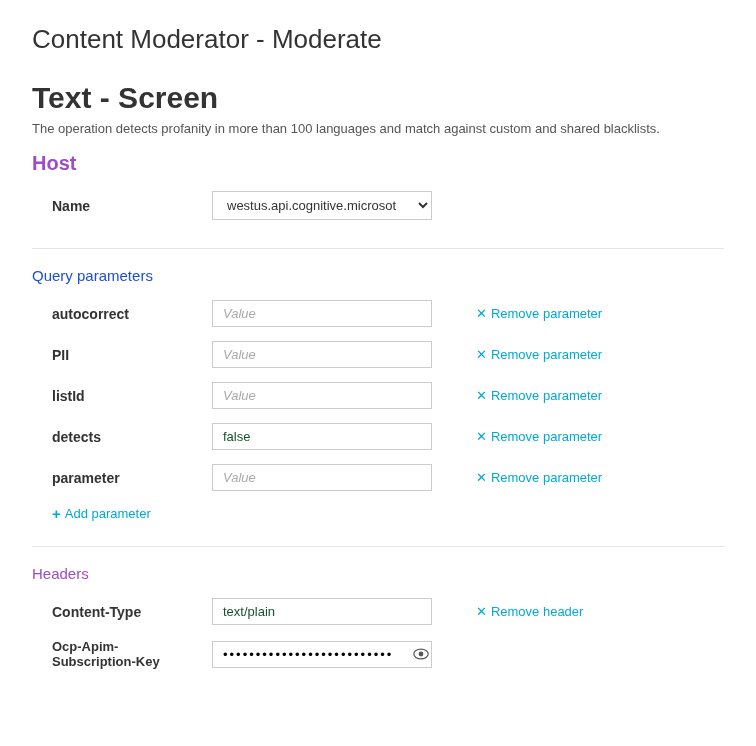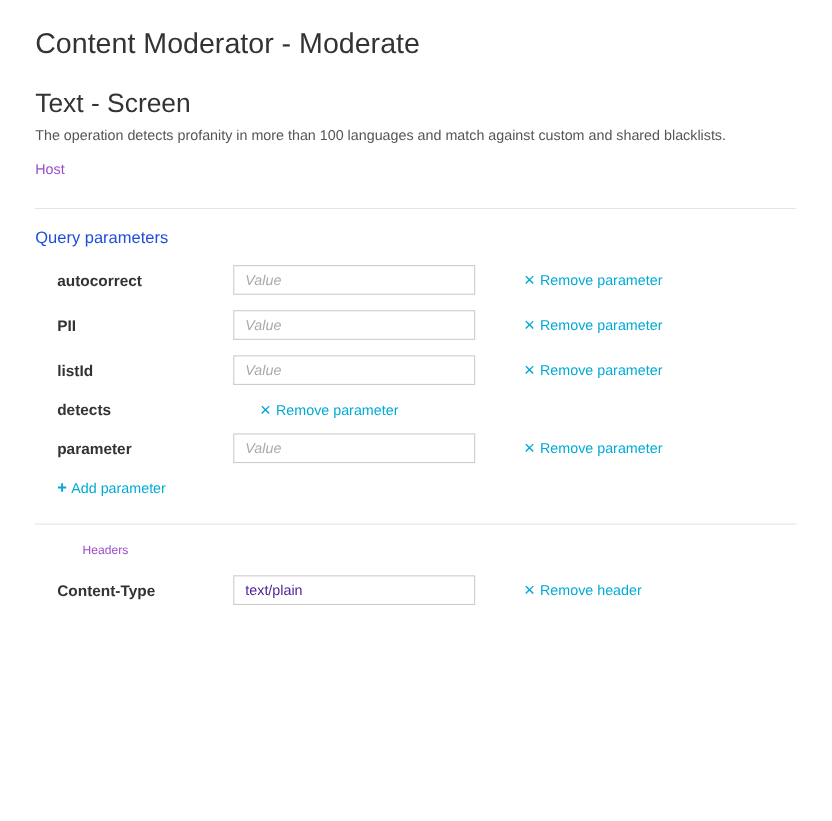--- a/index.html
+++ b/index.html
@@ -12,34 +12,34 @@
       width: 756px;
       min-height: 746px;
     }
     h1.page-title {
       font-size: 26px;
       font-weight: 300;
       color: #333;
       margin-bottom: 26px;
     }
     h2.section-title {
-      font-size: 24px;
-      font-weight: 400;
+      font-size: 30px;
+      font-weight: 700;
       color: #333;
       margin-bottom: 6px;
     }
     .description {
       font-size: 13px;
       color: #555;
       margin-bottom: 16px;
     }
     .section-label {
-      font-size: 13px;
+      font-size: 20px;
       color: #9b4dca;
-      font-weight: 400;
+      font-weight: 700;
       margin-bottom: 16px;
     }
     .host-section {
       margin-bottom: 28px;
     }
     .form-row {
       display: flex;
       align-items: center;
       margin-bottom: 12px;
       padding-left: 20px;
@@ -83,21 +83,21 @@
       font-weight: 600;
       font-size: 14px;
       color: #333;
       flex-shrink: 0;
     }
     .param-input {
       width: 220px;
       border: 1px solid #ccc;
       padding: 5px 10px;
       font-size: 13px;
-      color: #4c1d95;
+      color: #14532d;
       background: #fff;
       outline: none;
     }
     .param-input::placeholder {
       color: #aaa;
       font-style: italic;
     }
     .remove-btn {
       margin-left: 24px;
       color: #00aad4;
@@ -125,24 +125,23 @@
       background: none;
       border: none;
       padding: 0;
       margin-left: 20px;
       margin-top: 4px;
     }
     .headers-section {
       margin-top: 10px;
     }
     .headers-section-label {
-      font-size: 11px;
+      font-size: 15px;
       color: #9b4dca;
       margin-bottom: 16px;
-      margin-left: 43px;
     }
     .eye-btn {
       background: none;
       border: none;
       cursor: pointer;
       color: #555;
       font-size: 14px;
       padding: 0 4px;
       display: inline-flex;
       align-items: center;
@@ -170,20 +169,24 @@
 <body>
 
 <h1 class="page-title">Content Moderator - Moderate</h1>
 
 <h2 class="section-title">Text - Screen</h2>
 
 <p class="description">The operation detects profanity in more than 100 languages and match against custom and shared blacklists.</p>
 
 <div class="host-section">
   <div class="section-label">Host</div>
+  <div class="form-row">
+    <div class="form-label">Name</div>
+    <select class="form-control"><option value="westus.api.cognitive.microsot">westus.api.cognitive.microsot</option></select>
+  </div>
 </div>
 
 <div class="divider"></div>
 
 <div class="query-section">
   <div class="query-section-label">Query parameters</div>
 
   <div class="param-row">
     <div class="param-label">autocorrect</div>
     <input class="param-input" type="text" placeholder="Value" value="" style="">
@@ -206,20 +209,21 @@
     <div class="param-label">listId</div>
     <input class="param-input" type="text" placeholder="Value" value="" style="">
     <button class="remove-btn">
       <span class="x-icon">✕</span>
       <span>Remove parameter</span>
     </button>
   </div>
 
   <div class="param-row">
     <div class="param-label">detects</div>
+    <input class="param-input" type="text" placeholder="Value" value="false" style="">
     <button class="remove-btn">
       <span class="x-icon">✕</span>
       <span>Remove parameter</span>
     </button>
   </div>
 
   <div class="param-row">
     <div class="param-label">parameter</div>
     <input class="param-input" type="text" placeholder="Value" value="" style="">
     <button class="remove-btn">
@@ -241,13 +245,25 @@
 
   <div class="param-row">
     <div class="param-label">Content-Type</div>
     <input class="param-input" type="text" value="text/plain" style="">
     <button class="remove-btn">
       <span class="x-icon">✕</span>
       <span>Remove header</span>
     </button>
   </div>
 
+  <div class="param-row">
+    <div class="param-label" style="font-size:13px;">Ocp-Apim-Subscription-Key</div>
+    <div class="password-wrapper">
+      <input type="password" value="12345678901234567890123456" style="letter-spacing: 2px;">
+      <button class="eye-btn">
+        <svg width="16" height="16" viewBox="0 0 20 14" fill="#555">
+          <ellipse cx="10" cy="7" rx="9" ry="6" fill="none" stroke="#555" stroke-width="1.5"></ellipse>
+          <circle cx="10" cy="7" r="3" fill="#555"></circle>
+        </svg>
+      </button>
+    </div>
+  </div>
 </div>
 
 </body></html>

